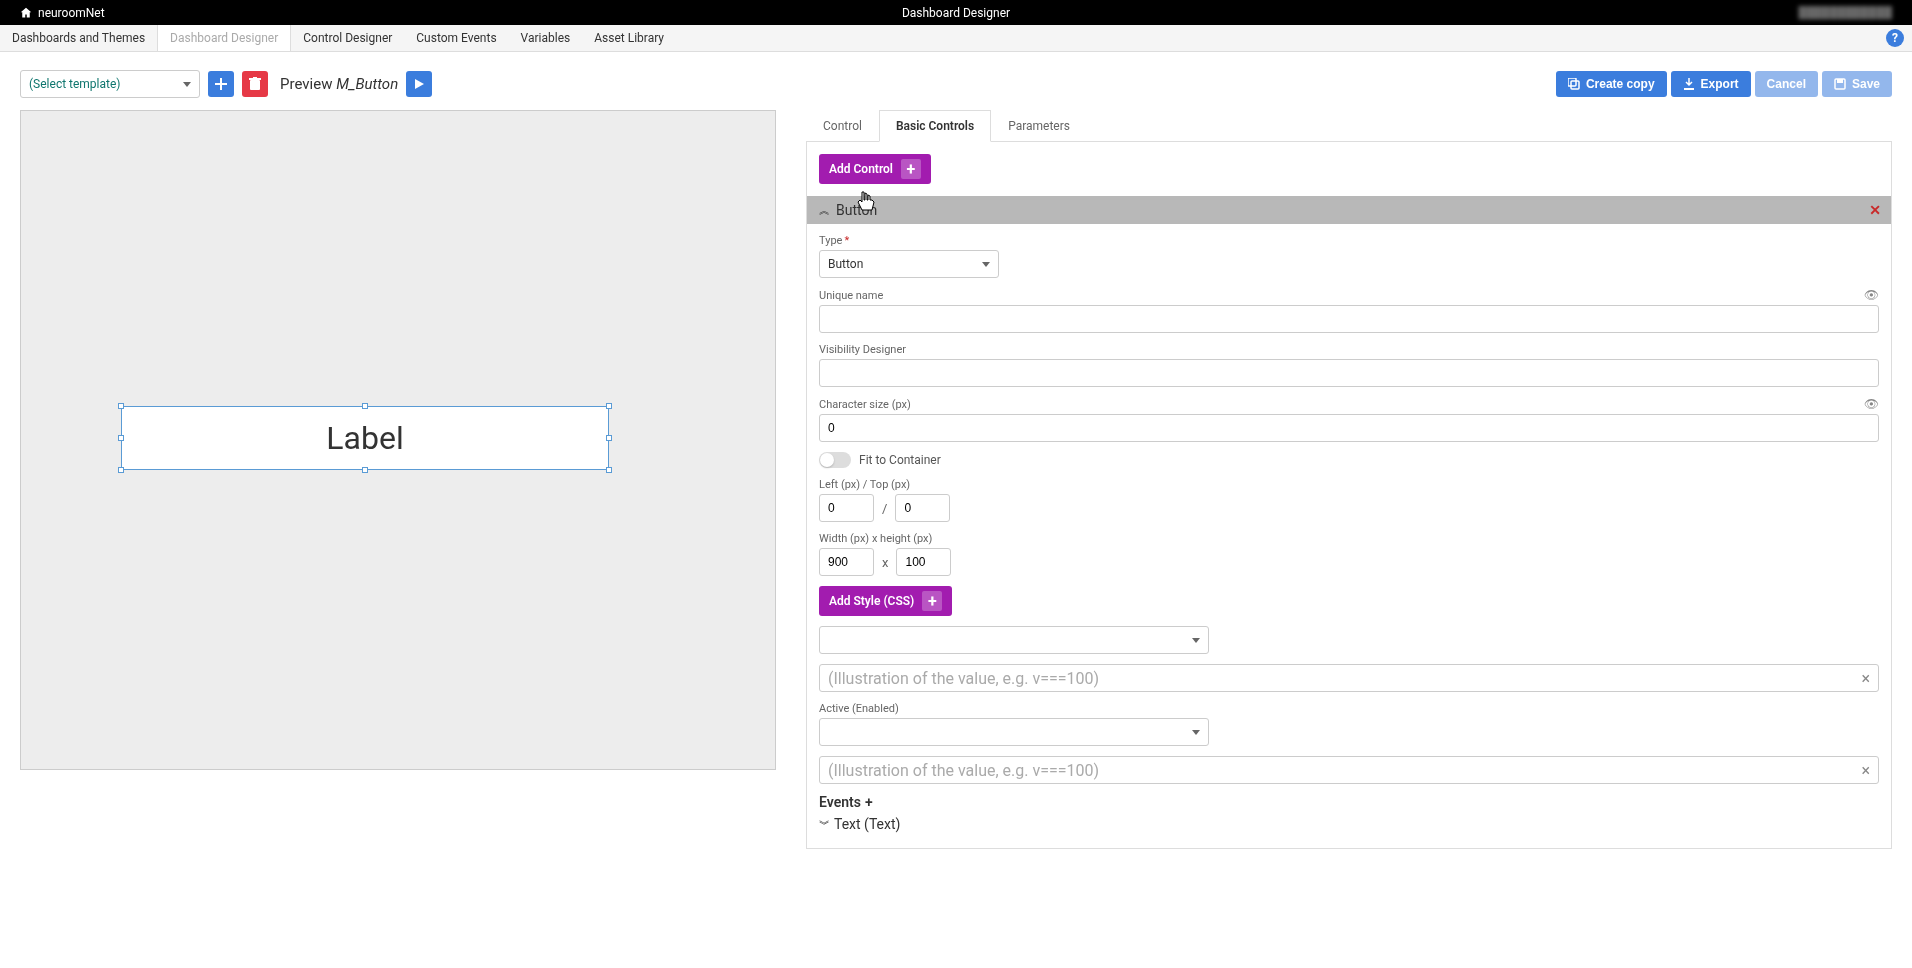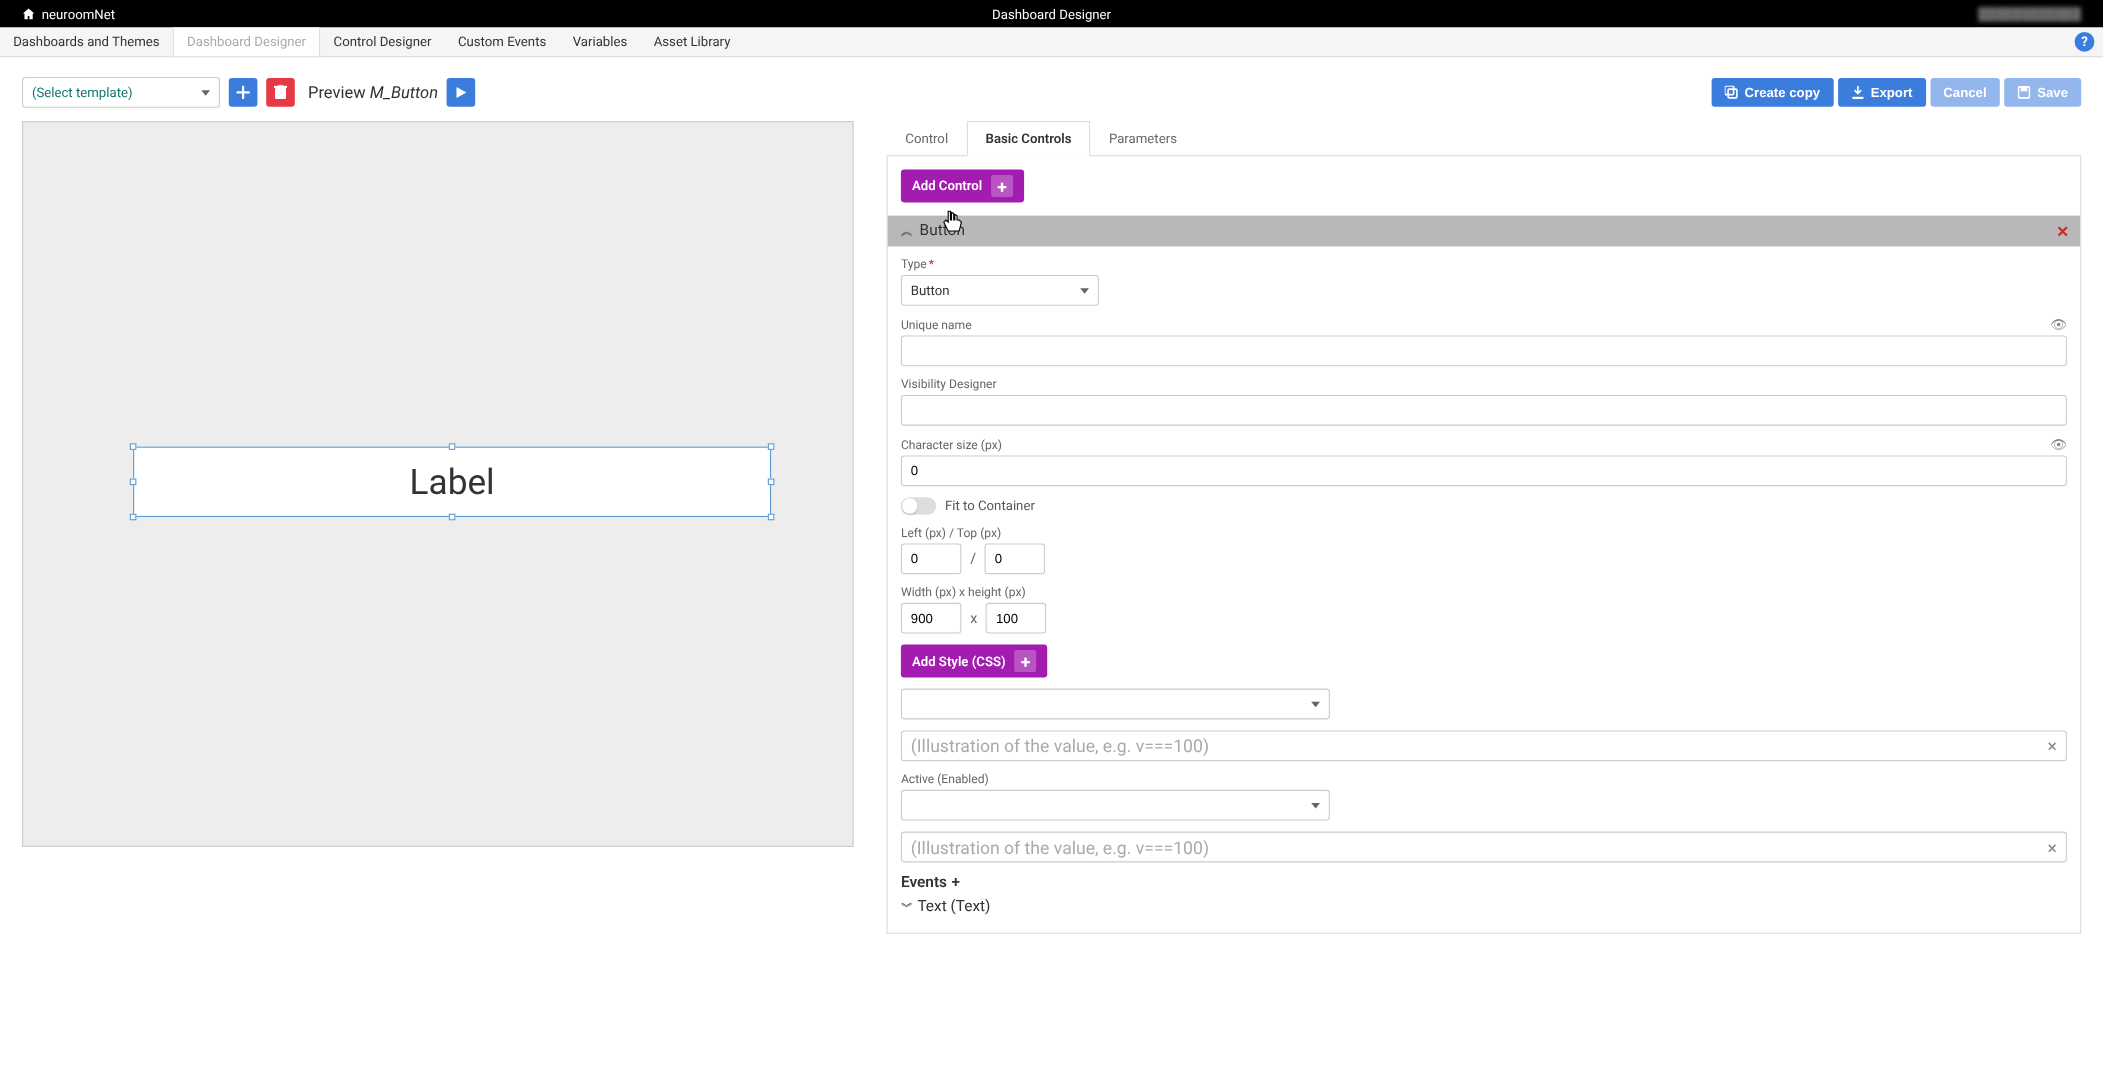--- a/index.html
+++ b/index.html
@@ -26,21 +26,21 @@
 .btn-red { background: #e63946; }
 .preview-text { font-size: 15px; color: #333; margin-left: 4px; }
 .preview-text .mname { font-style: italic; }
 .toolbar-right { margin-left: auto; display: flex; gap: 4px; }
 .action-btn { height: 26px; padding: 0 12px; border-radius: 3px; color: #fff; font-size: 12px; font-weight: 600; display: flex; align-items: center; gap: 6px; cursor: pointer; border: none; }
 .action-btn.disabled { opacity: 0.55; cursor: default; }
 
 
 .main { display: flex; padding: 0 20px 20px 20px; gap: 30px; }
 .canvas { width: 756px; height: 660px; background: #ededed; border: 1px solid #ccc; position: relative; }
-.canvas-element { position: absolute; left: 100px; top: 295px; width: 580px; height: 64px; background: #fff; border: 1px solid #5a9bd5; display: flex; align-items: center; justify-content: center; font-size: 32px; }
+.canvas-element { position: absolute; left: 100px; top: 295px; width: 488px; height: 64px; background: #fff; border: 1px solid #5a9bd5; display: flex; align-items: center; justify-content: center; font-size: 32px; }
 .handle { position: absolute; width: 6px; height: 6px; background: #fff; border: 1px solid #5a9bd5; }
 .h-tl { top:-4px; left:-4px; } .h-tr { top:-4px; right:-4px; } .h-bl { bottom:-4px; left:-4px; } .h-br { bottom:-4px; right:-4px; }
 .h-tc { top:-4px; left:50%; margin-left:-3px; } .h-bc { bottom:-4px; left:50%; margin-left:-3px; }
 .h-ml { top:50%; left:-4px; margin-top:-3px; } .h-mr { top:50%; right:-4px; margin-top:-3px; }
 
 
 .right-panel { flex: 1; }
 .panel-tabs { display: flex; border-bottom: 1px solid #ddd; }
 .panel-tab { padding: 8px 16px; font-size: 12px; color: #666; cursor: pointer; border: 1px solid transparent; border-bottom: none; }
 .panel-tab.active { background: #fff; border: 1px solid #ddd; border-bottom: 1px solid #fff; margin-bottom: -1px; color: #333; font-weight: 600; }

